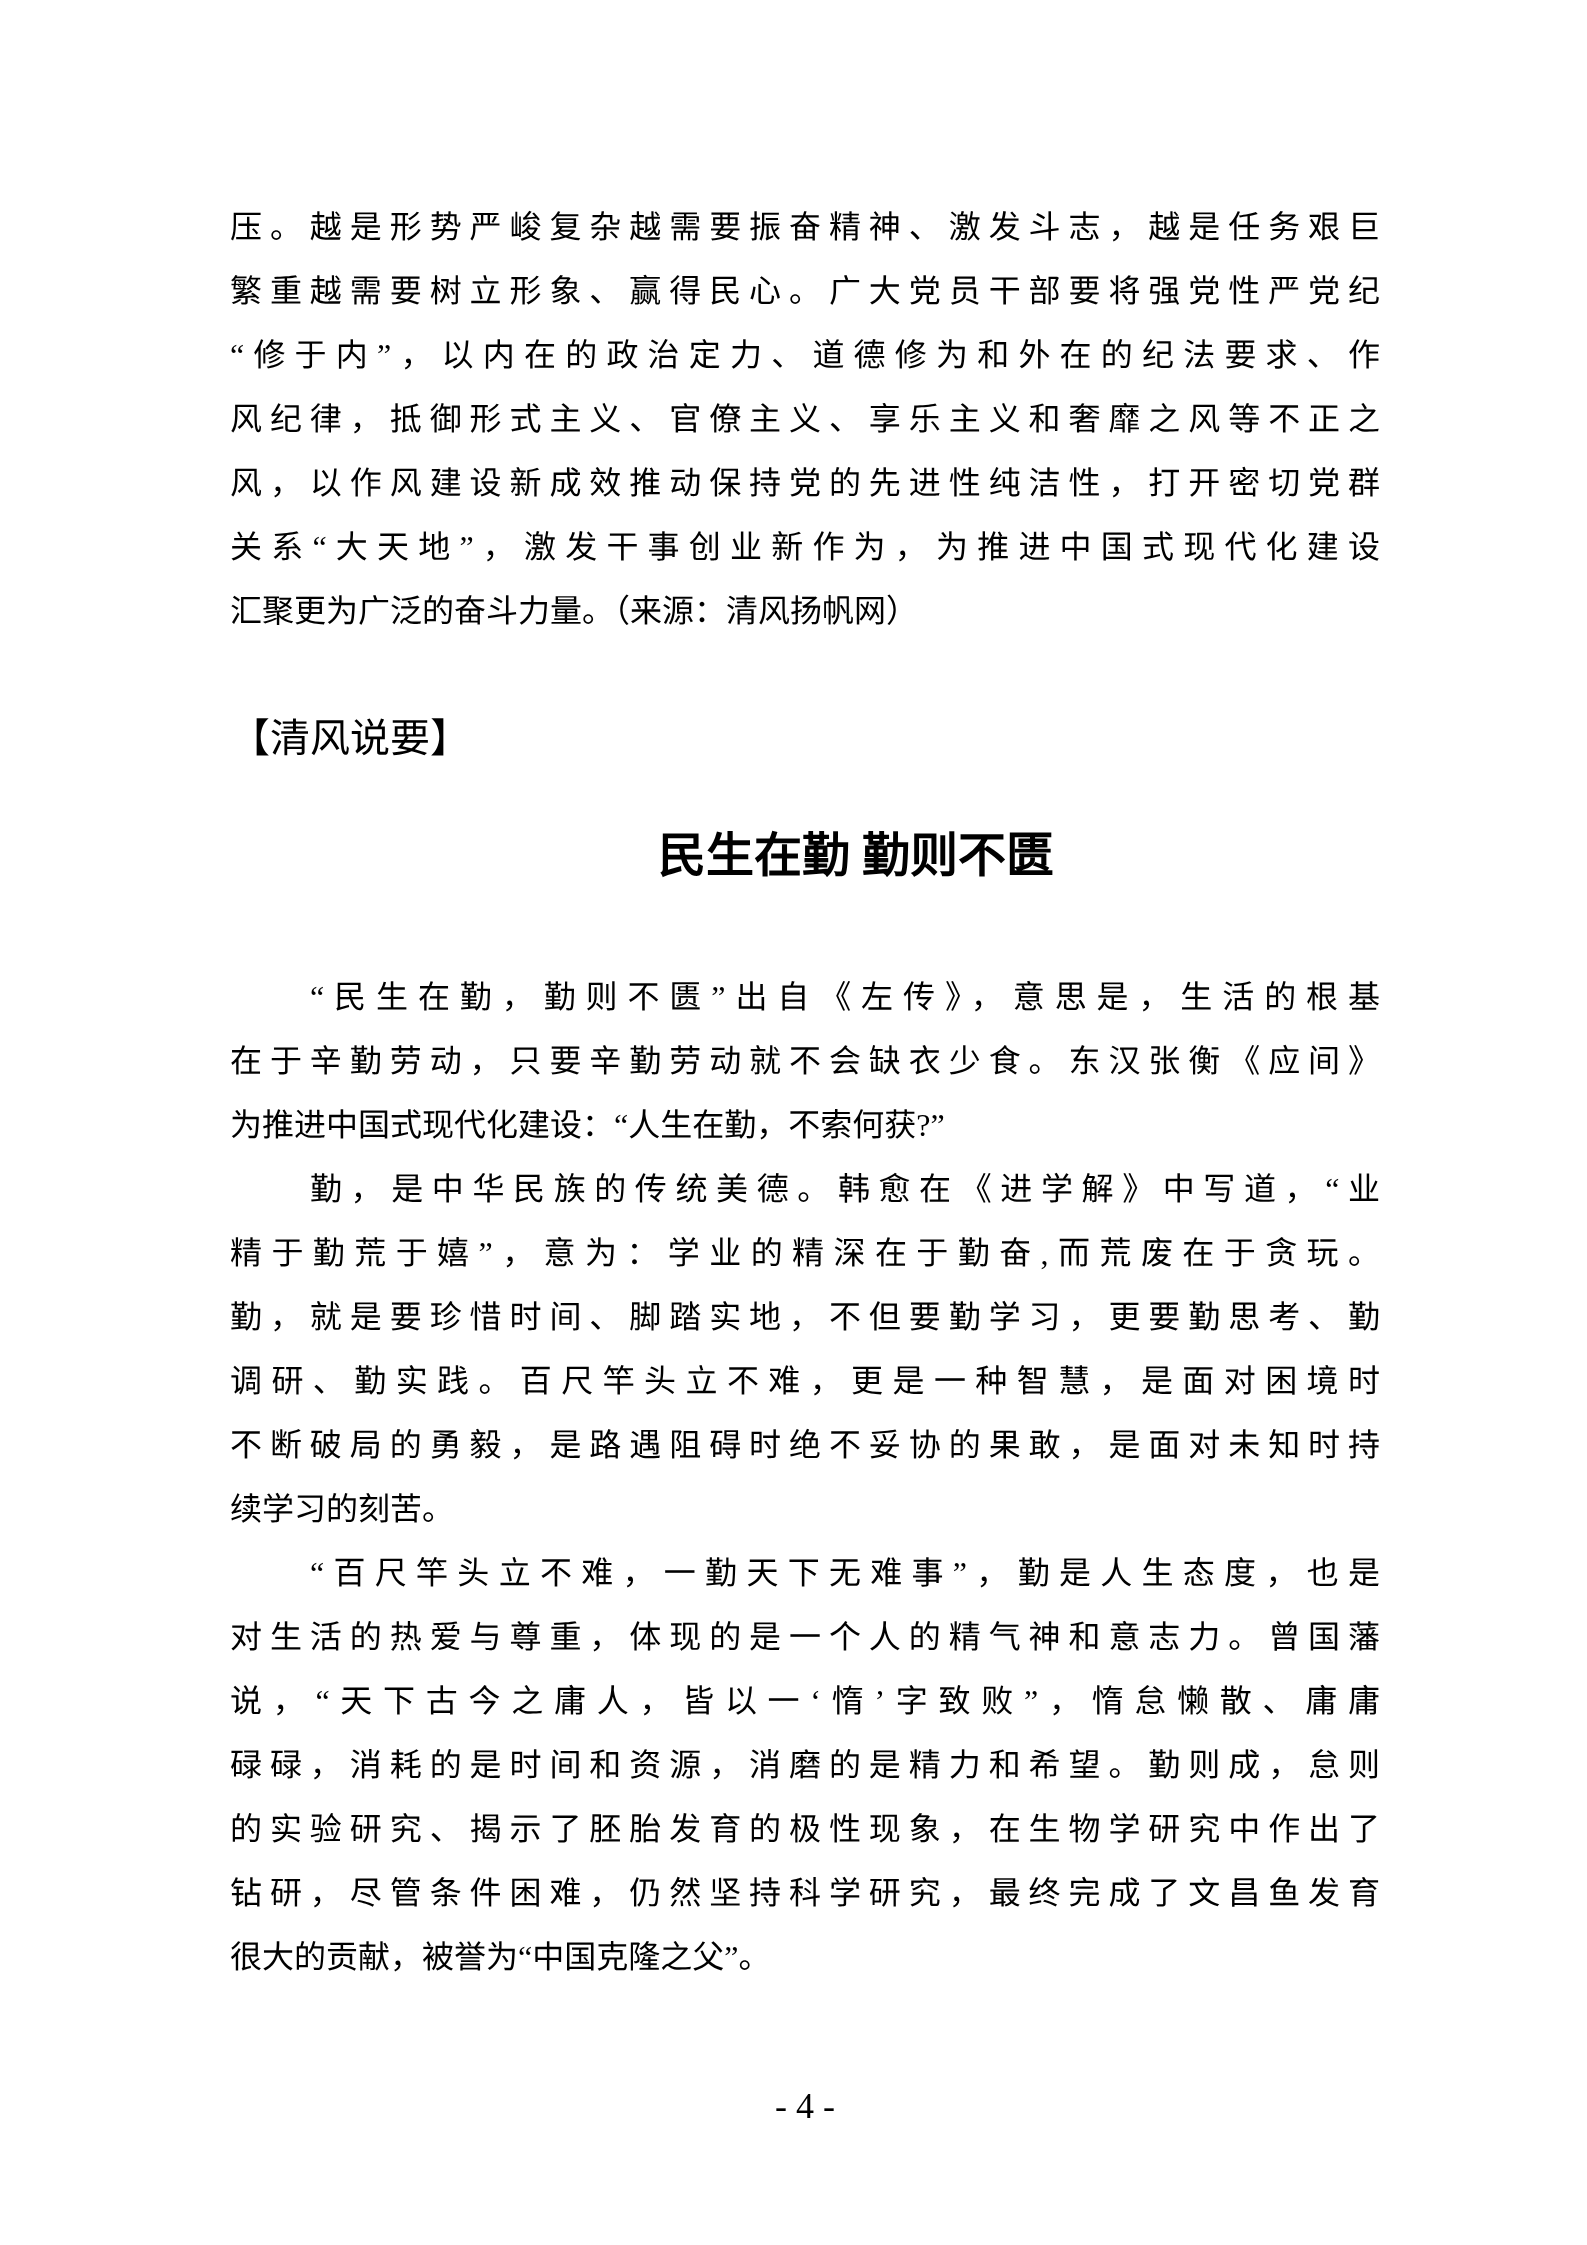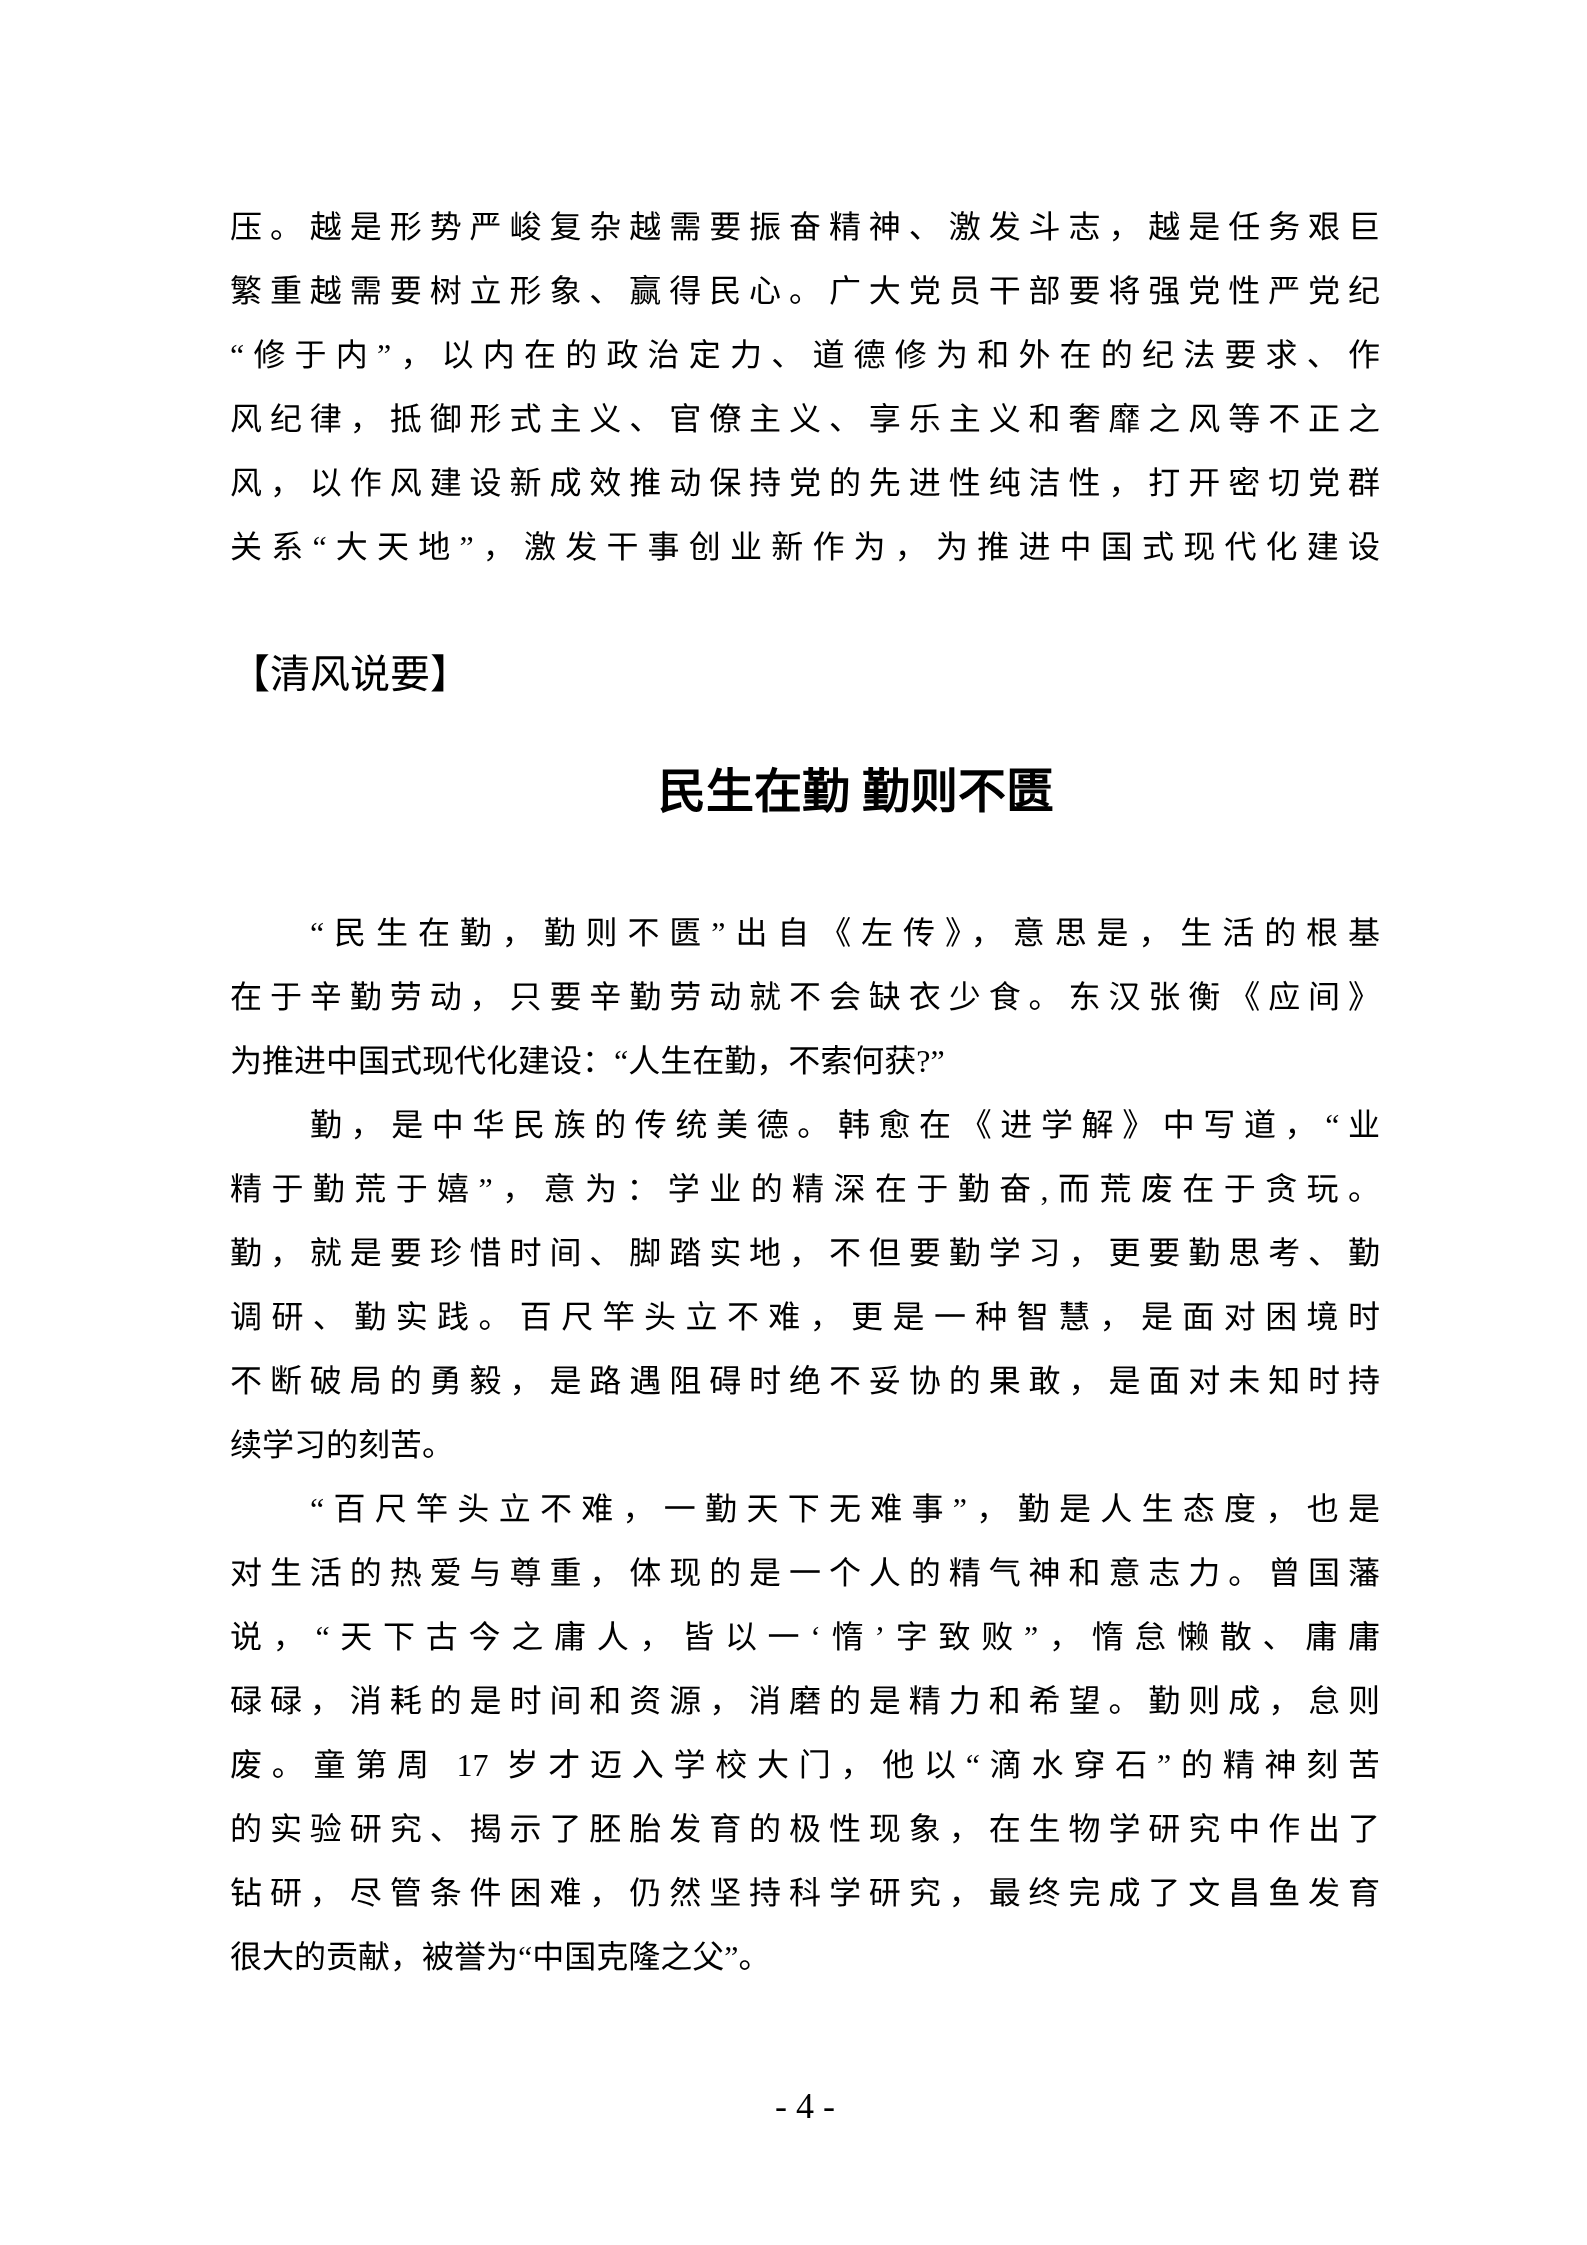--- a/index.html
+++ b/index.html
@@ -74,20 +74,21 @@
 <div class="page">
   <div class="content">
 
     <div>
       <div class="line fill">压。越是形势严峻复杂越需要振奋精神、激发斗志，越是任务艰巨</div>
       <div class="line fill">繁重越需要树立形象、赢得民心。广大党员干部要将强党性严党纪</div>
       <div class="line fill">“修于内”，以内在的政治定力、道德修为和外在的纪法要求、作</div>
       <div class="line fill">风纪律，抵御形式主义、官僚主义、享乐主义和奢靡之风等不正之</div>
       <div class="line fill">风，以作风建设新成效推动保持党的先进性纯洁性，打开密切党群</div>
       <div class="line fill">关系“大天地”，激发干事创业新作为，为推进中国式现代化建设</div>
+      <div class="line">汇聚更为广泛的奋斗力量。（来源：清风扬帆网）</div>
     </div>
 
     <div class="blank-line"></div>
 
     <div class="section-heading">【清风说要】</div>
 
     <div class="article-title">民生在勤 勤则不匮</div>
 
     <div class="body-block">
 
@@ -104,21 +105,20 @@
         <div class="line fill">调研、勤实践。百尺竿头立不难，更是一种智慧，是面对困境时</div>
         <div class="line fill">不断破局的勇毅，是路遇阻碍时绝不妥协的果敢，是面对未知时持</div>
         <div class="line">续学习的刻苦。</div>
       </div>
 
       <div>
         <div class="line fill indent">“百尺竿头立不难，一勤天下无难事”，勤是人生态度，也是</div>
         <div class="line fill">对生活的热爱与尊重，体现的是一个人的精气神和意志力。曾国藩</div>
         <div class="line fill">说，“天下古今之庸人，皆以一‘惰’字致败”，惰怠懒散、庸庸</div>
         <div class="line fill">碌碌，消耗的是时间和资源，消磨的是精力和希望。勤则成，怠则</div>
-        <div class="line fill">废。童第周 17 岁才迈入学校大门，他以“滴水穿石”的精神刻苦</div>
         <div class="line fill">的实验研究、揭示了胚胎发育的极性现象，在生物学研究中作出了</div>
         <div class="line fill">钻研，尽管条件困难，仍然坚持科学研究，最终完成了文昌鱼发育</div>
         <div class="line">很大的贡献，被誉为“中国克隆之父”。</div>
       </div>
 
     </div>
   </div>
 
   <div class="page-number">- 4 -</div>
 </div>

